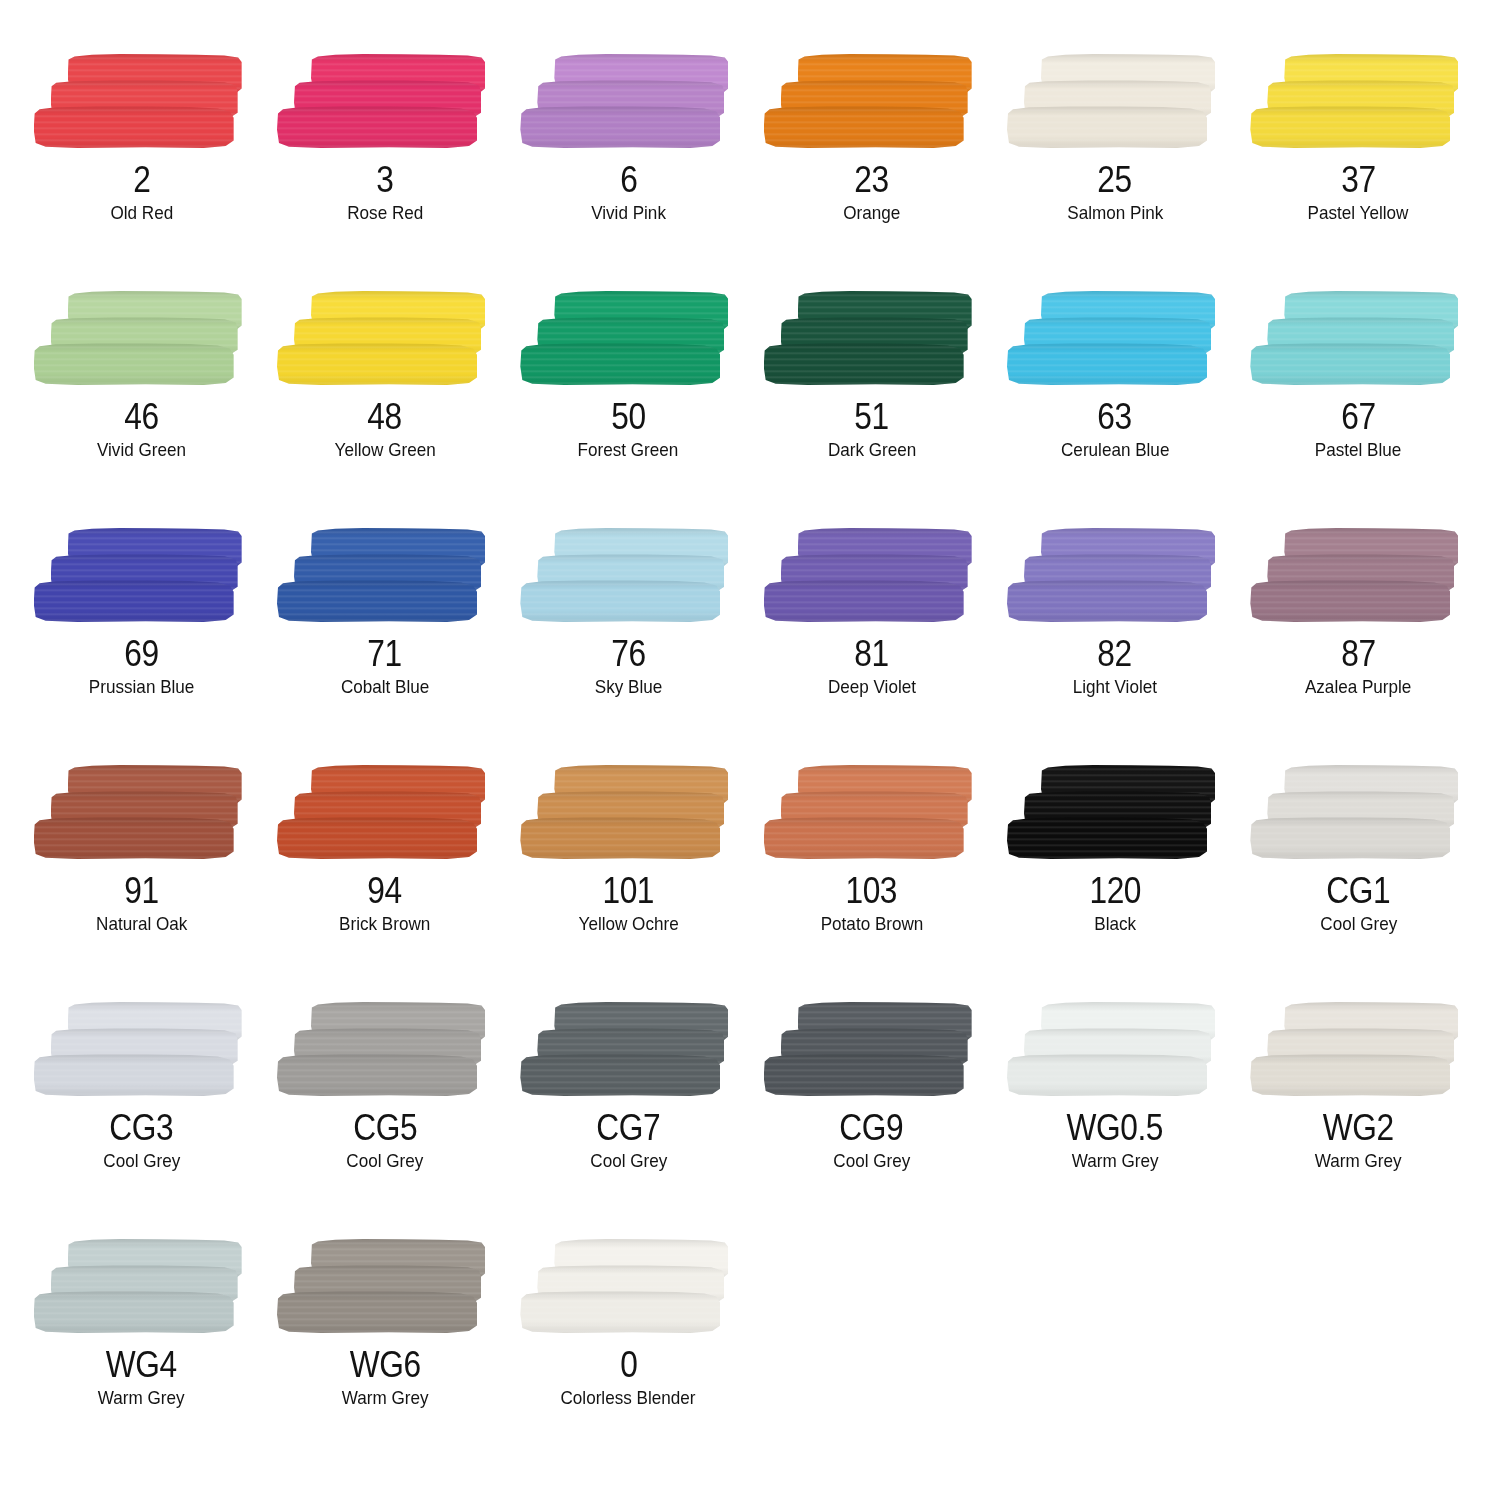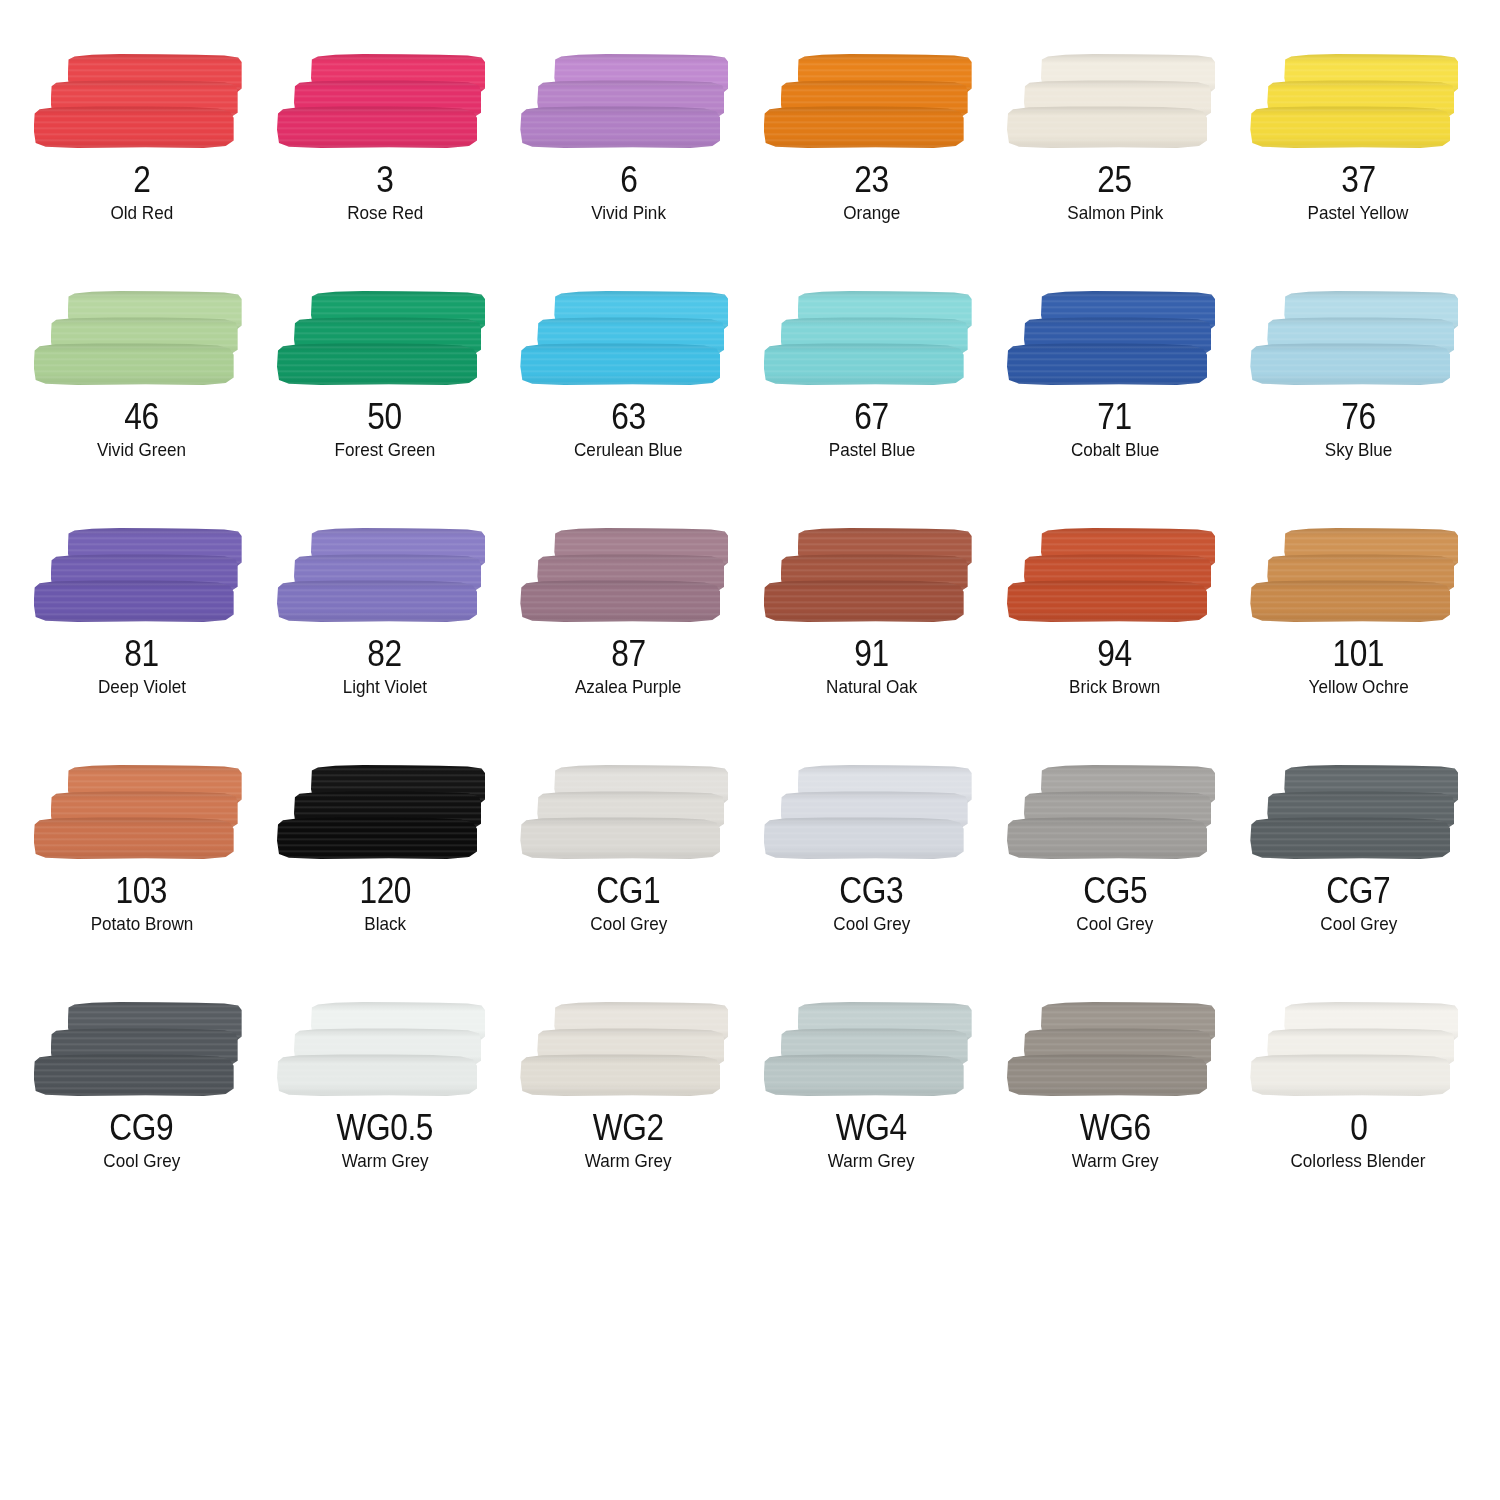--- a/index.html
+++ b/index.html
@@ -195,47 +195,74 @@
       <div class="swatch-art">
         <div class="stroke stroke-top" style="background: rgb(183, 214, 161);"></div>
         <div class="stroke stroke-mid" style="background: rgb(177, 210, 154);"></div>
         <div class="stroke stroke-bot" style="background: rgb(171, 206, 148);"></div>
       </div>
       <div class="swatch-code">46</div>
       <div class="swatch-name">Vivid Green</div>
     </div>
     <div class="swatch-cell">
       <div class="swatch-art">
+        <div class="stroke stroke-top" style="background: rgb(248, 220, 58);"></div>
+        <div class="stroke stroke-mid" style="background: rgb(246, 216, 51);"></div>
+        <div class="stroke stroke-bot" style="background: rgb(244, 213, 46);"></div>
+      </div>
+      <div class="swatch-code">48</div>
+      <div class="swatch-name">Yellow Green</div>
+    </div>
+    <div class="swatch-cell">
+      <div class="swatch-art">
         <div class="stroke stroke-top" style="background: rgb(23, 160, 107);"></div>
         <div class="stroke stroke-mid" style="background: rgb(20, 155, 103);"></div>
         <div class="stroke stroke-bot" style="background: rgb(17, 150, 99);"></div>
       </div>
       <div class="swatch-code">50</div>
       <div class="swatch-name">Forest Green</div>
     </div>
     <div class="swatch-cell">
       <div class="swatch-art">
+        <div class="stroke stroke-top" style="background: rgb(29, 88, 64);"></div>
+        <div class="stroke stroke-mid" style="background: rgb(26, 83, 60);"></div>
+        <div class="stroke stroke-bot" style="background: rgb(24, 78, 56);"></div>
+      </div>
+      <div class="swatch-code">51</div>
+      <div class="swatch-name">Dark Green</div>
+    </div>
+    <div class="swatch-cell">
+      <div class="swatch-art">
         <div class="stroke stroke-top" style="background: rgb(79, 198, 232);"></div>
         <div class="stroke stroke-mid" style="background: rgb(71, 194, 230);"></div>
         <div class="stroke stroke-bot" style="background: rgb(64, 190, 228);"></div>
       </div>
       <div class="swatch-code">63</div>
       <div class="swatch-name">Cerulean Blue</div>
     </div>
     <div class="swatch-cell">
       <div class="swatch-art">
         <div class="stroke stroke-top" style="background: rgb(138, 217, 218);"></div>
         <div class="stroke stroke-mid" style="background: rgb(130, 213, 215);"></div>
         <div class="stroke stroke-bot" style="background: rgb(123, 209, 212);"></div>
       </div>
       <div class="swatch-code">67</div>
       <div class="swatch-name">Pastel Blue</div>
     </div>
     <div class="swatch-cell">
       <div class="swatch-art">
+        <div class="stroke stroke-top" style="background: rgb(75, 77, 180);"></div>
+        <div class="stroke stroke-mid" style="background: rgb(70, 72, 176);"></div>
+        <div class="stroke stroke-bot" style="background: rgb(66, 68, 172);"></div>
+      </div>
+      <div class="swatch-code">69</div>
+      <div class="swatch-name">Prussian Blue</div>
+    </div>
+    <div class="swatch-cell">
+      <div class="swatch-art">
         <div class="stroke stroke-top" style="background: rgb(55, 97, 173);"></div>
         <div class="stroke stroke-mid" style="background: rgb(51, 92, 168);"></div>
         <div class="stroke stroke-bot" style="background: rgb(47, 88, 164);"></div>
       </div>
       <div class="swatch-code">71</div>
       <div class="swatch-name">Cobalt Blue</div>
     </div>
     <div class="swatch-cell">
       <div class="swatch-art">
         <div class="stroke stroke-top" style="background: rgb(180, 219, 232);"></div>

